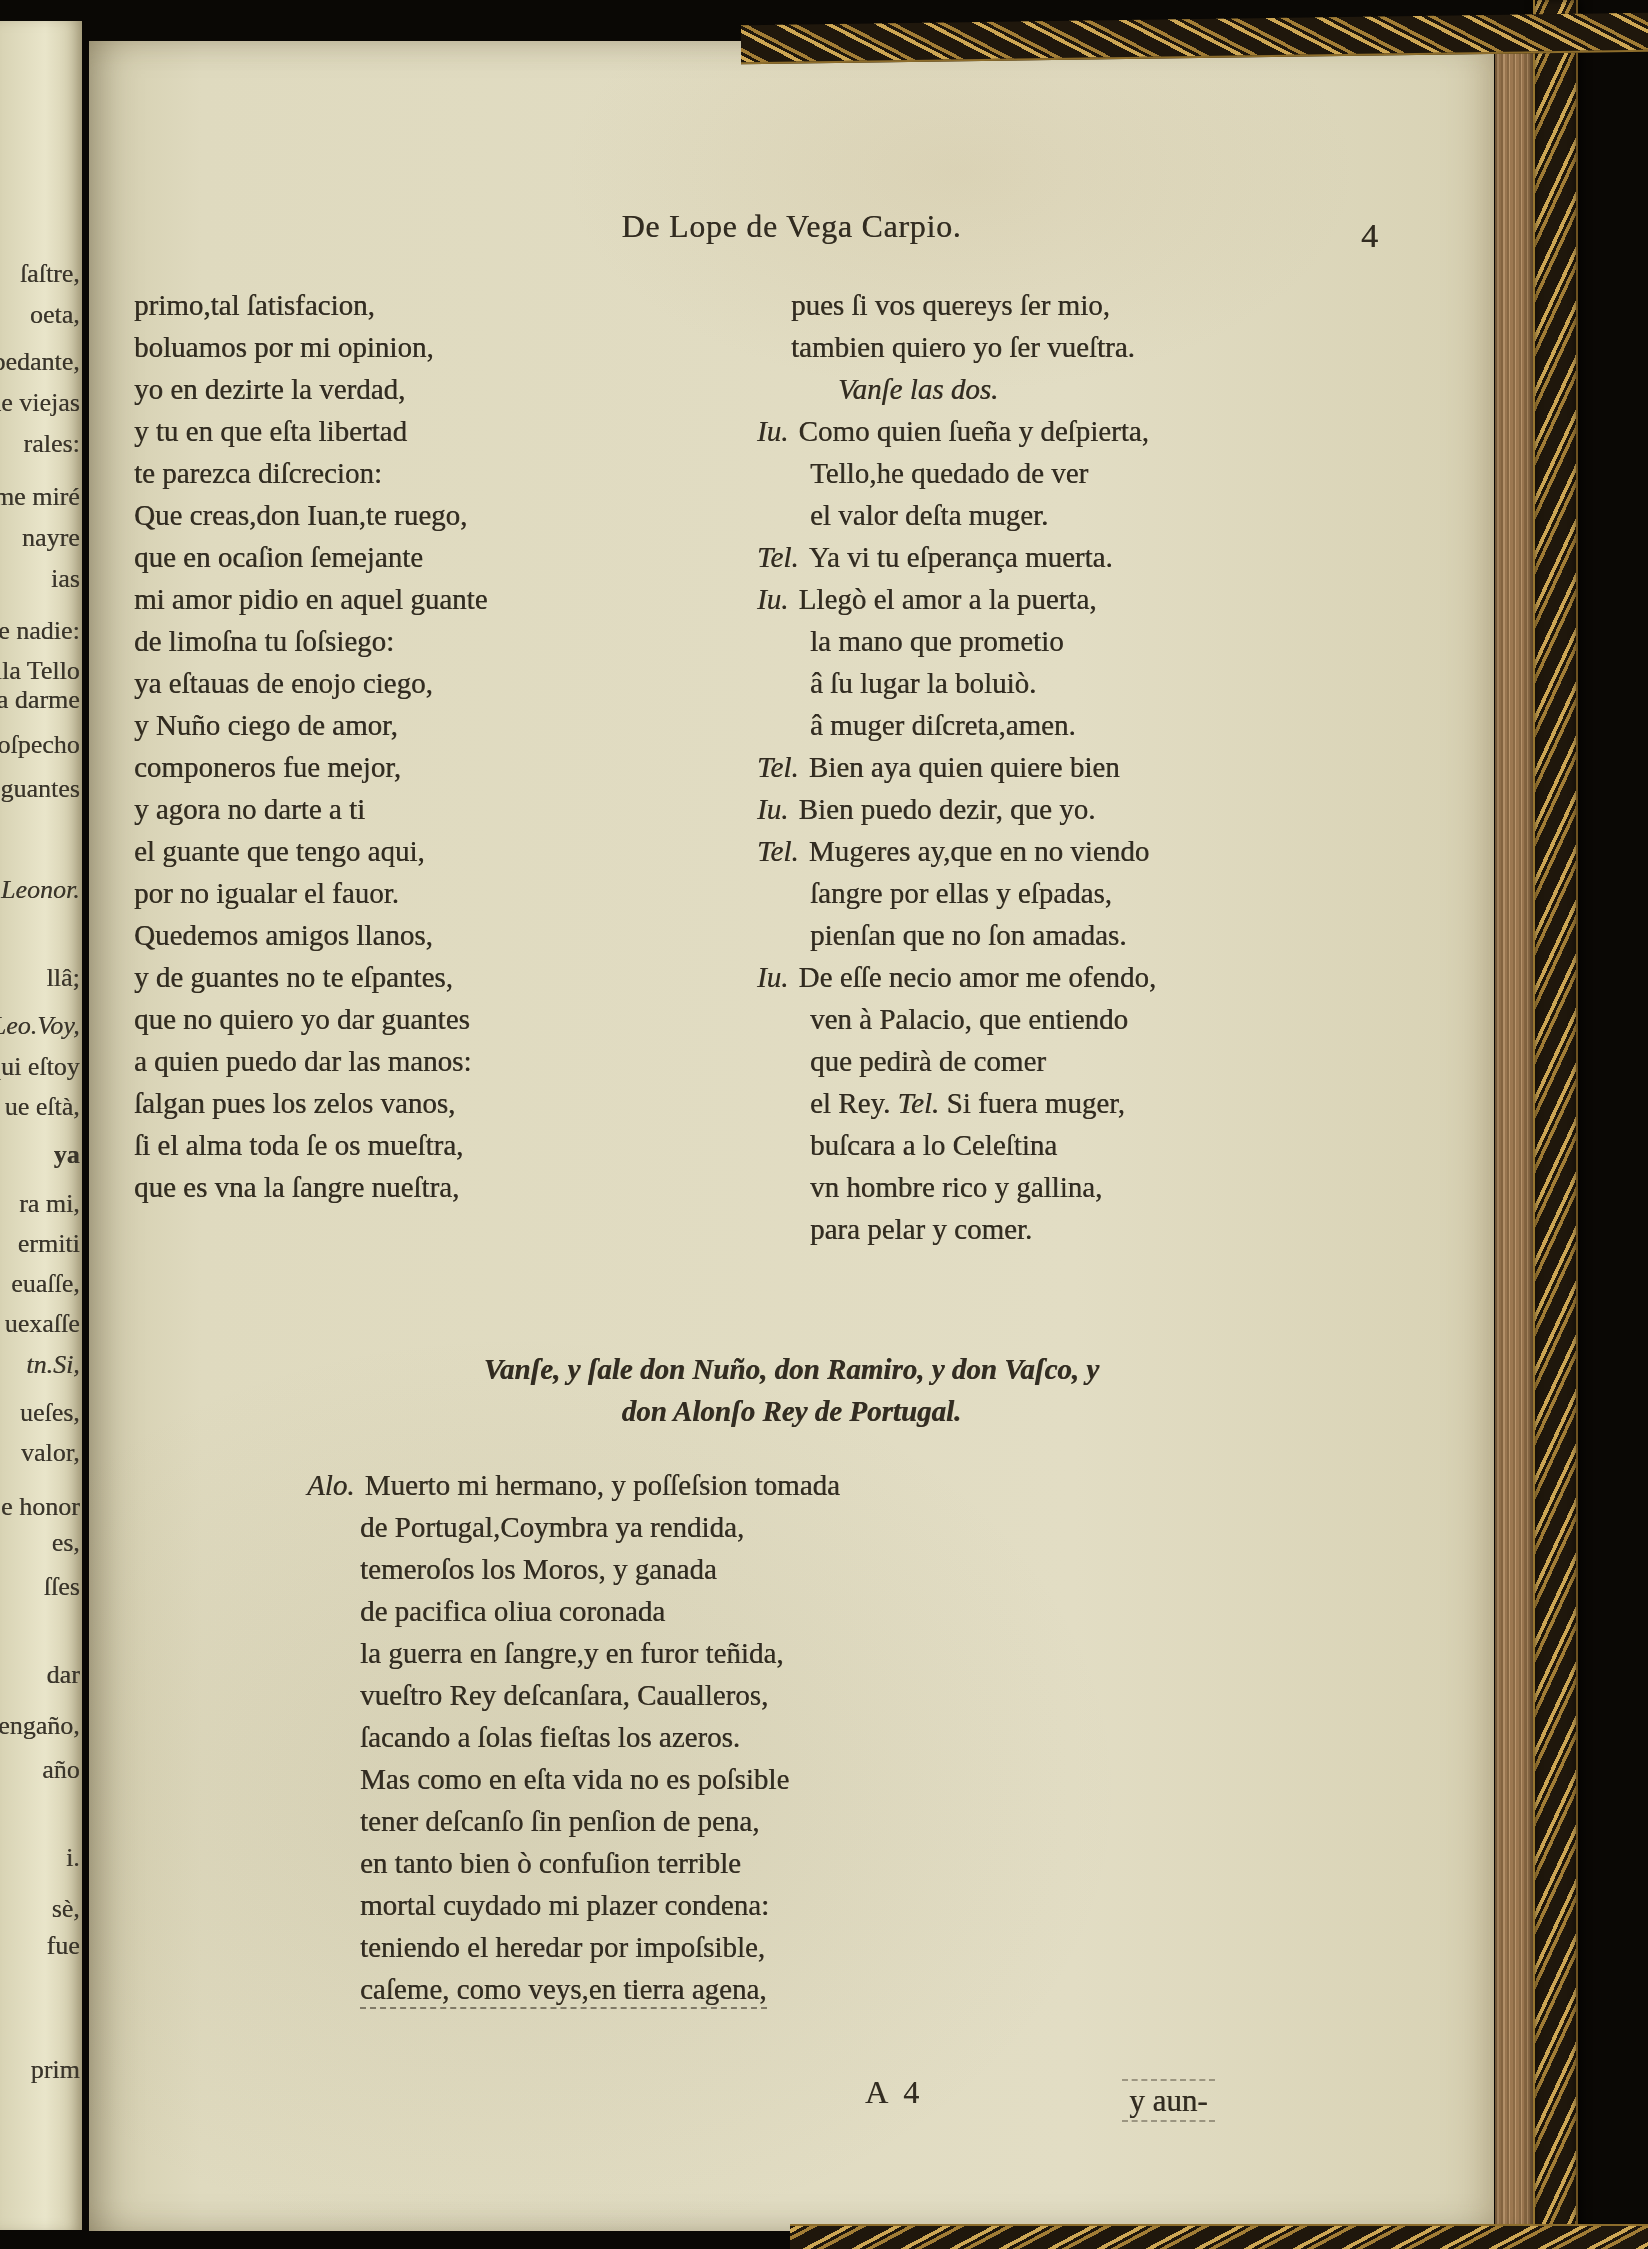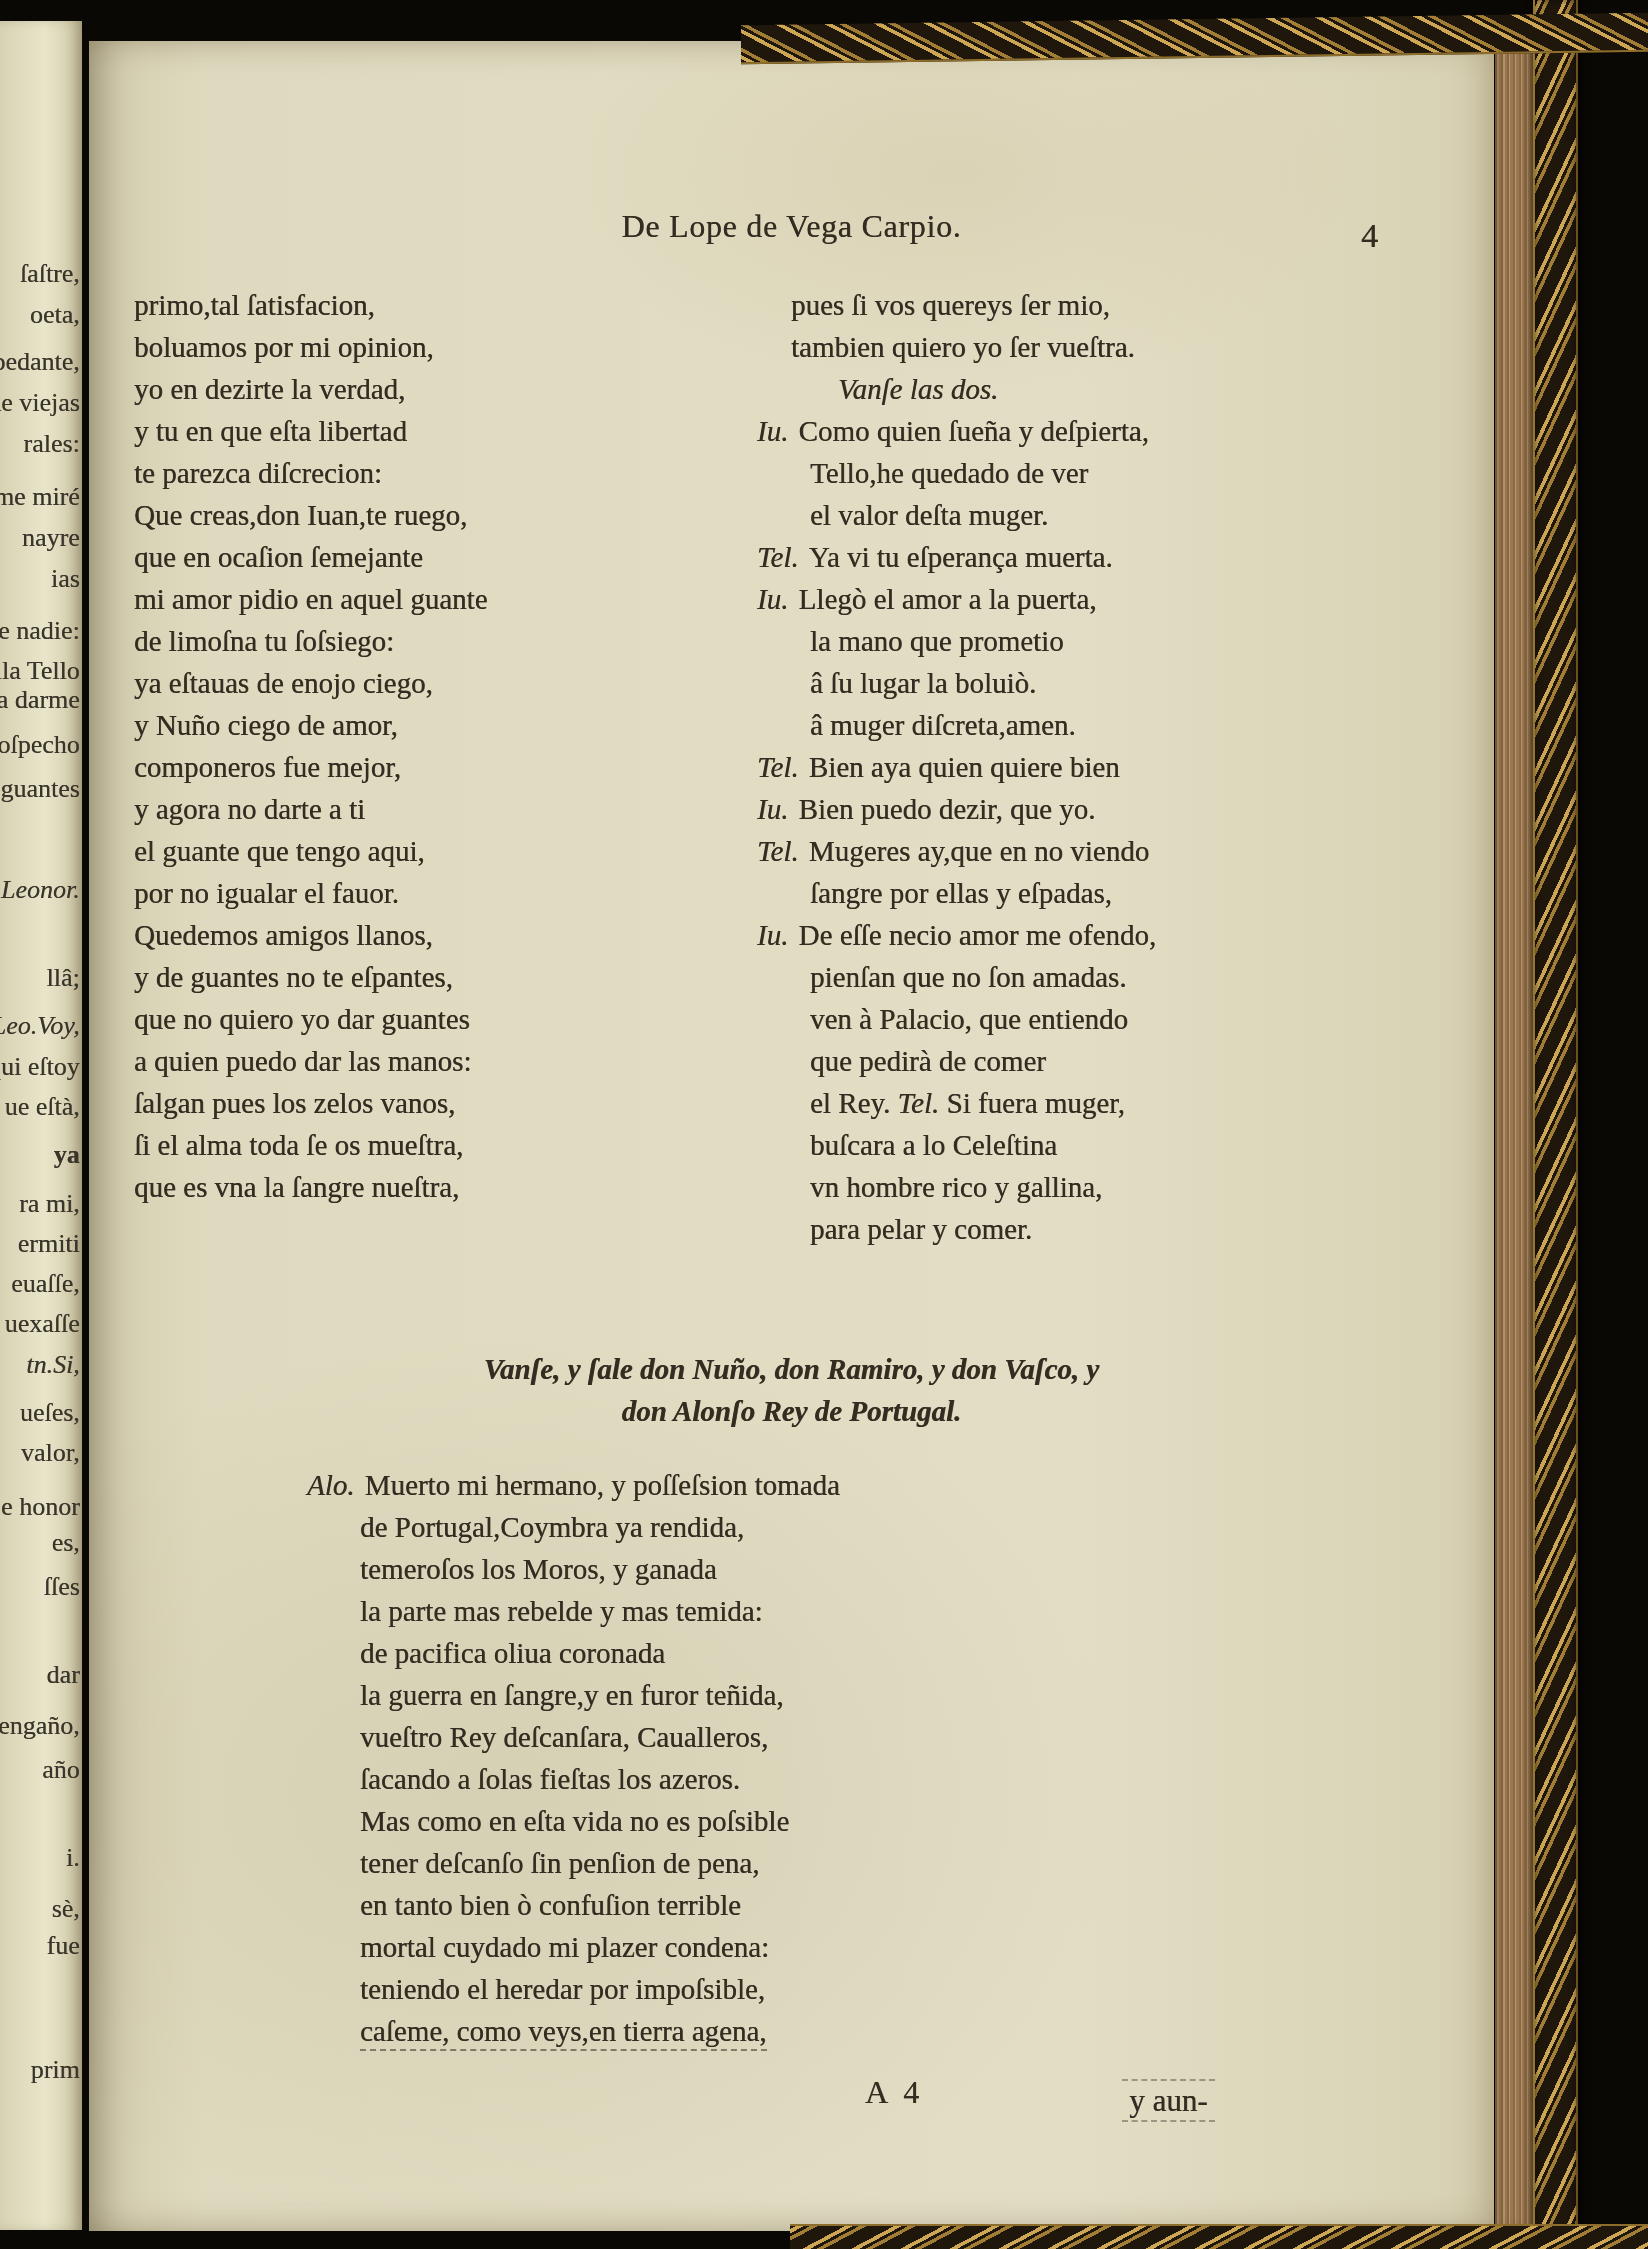--- a/index.html
+++ b/index.html
@@ -189,40 +189,39 @@
         <div class="line ind2">el valor deſta muger.</div>
         <div class="line"><span class="sp">Tel.</span>Ya vi tu eſperança muerta.</div>
         <div class="line"><span class="sp">Iu.</span>Llegò el amor a la puerta,</div>
         <div class="line ind2">la mano que prometio</div>
         <div class="line ind2">â ſu lugar la boluiò.</div>
         <div class="line ind2">â muger diſcreta,amen.</div>
         <div class="line"><span class="sp">Tel.</span>Bien aya quien quiere bien</div>
         <div class="line"><span class="sp">Iu.</span>Bien puedo dezir, que yo.</div>
         <div class="line"><span class="sp">Tel.</span>Mugeres ay,que en no viendo</div>
         <div class="line ind2">ſangre por ellas y eſpadas,</div>
+        <div class="line ind2">pienſan que no ſon amadas.</div>
         <div class="line"><span class="sp">Iu.</span>De eſſe necio amor me ofendo,</div>
-        <div class="line ind2">pienſan que no ſon amadas.</div>
         <div class="line ind2">ven à Palacio, que entiendo</div>
         <div class="line ind2">que pedirà de comer</div>
         <div class="line ind2">el Rey.<span class="sp2">Tel.</span>Si fuera muger,</div>
         <div class="line ind2">buſcara a lo Celeſtina</div>
         <div class="line ind2">vn hombre rico y gallina,</div>
         <div class="line ind2">para pelar y comer.</div>
       </div>
 
     <div class="stage-direction ink">
       <div>Vanſe, y ſale don Nuño, don Ramiro, y don Vaſco, y</div>
       <div>don Alonſo Rey de Portugal.</div>
     </div>
 
     <div class="ink" id="lower-block">
         <div class="line"><span class="sp">Alo.</span>Muerto mi hermano, y poſſeſsion tomada</div>
         <div class="line ind2">de Portugal,Coymbra ya rendida,</div>
         <div class="line ind2">temeroſos los Moros, y ganada</div>
-        <div class="line ind2">la parte mas rebelde y mas temida:</div>
         <div class="line ind2">de pacifica oliua coronada</div>
         <div class="line ind2">la guerra en ſangre,y en furor teñida,</div>
         <div class="line ind2">vueſtro Rey deſcanſara, Caualleros,</div>
         <div class="line ind2">ſacando a ſolas fieſtas los azeros.</div>
         <div class="line ind2">Mas como en eſta vida no es poſsible</div>
         <div class="line ind2">tener deſcanſo ſin penſion de pena,</div>
         <div class="line ind2">en tanto bien ò confuſion terrible</div>
         <div class="line ind2">mortal cuydado mi plazer condena:</div>
         <div class="line ind2">teniendo el heredar por impoſsible,</div>
         <div class="line ind2 "><span class="ul-dash">caſeme, como veys,en tierra agena,</span></div>

